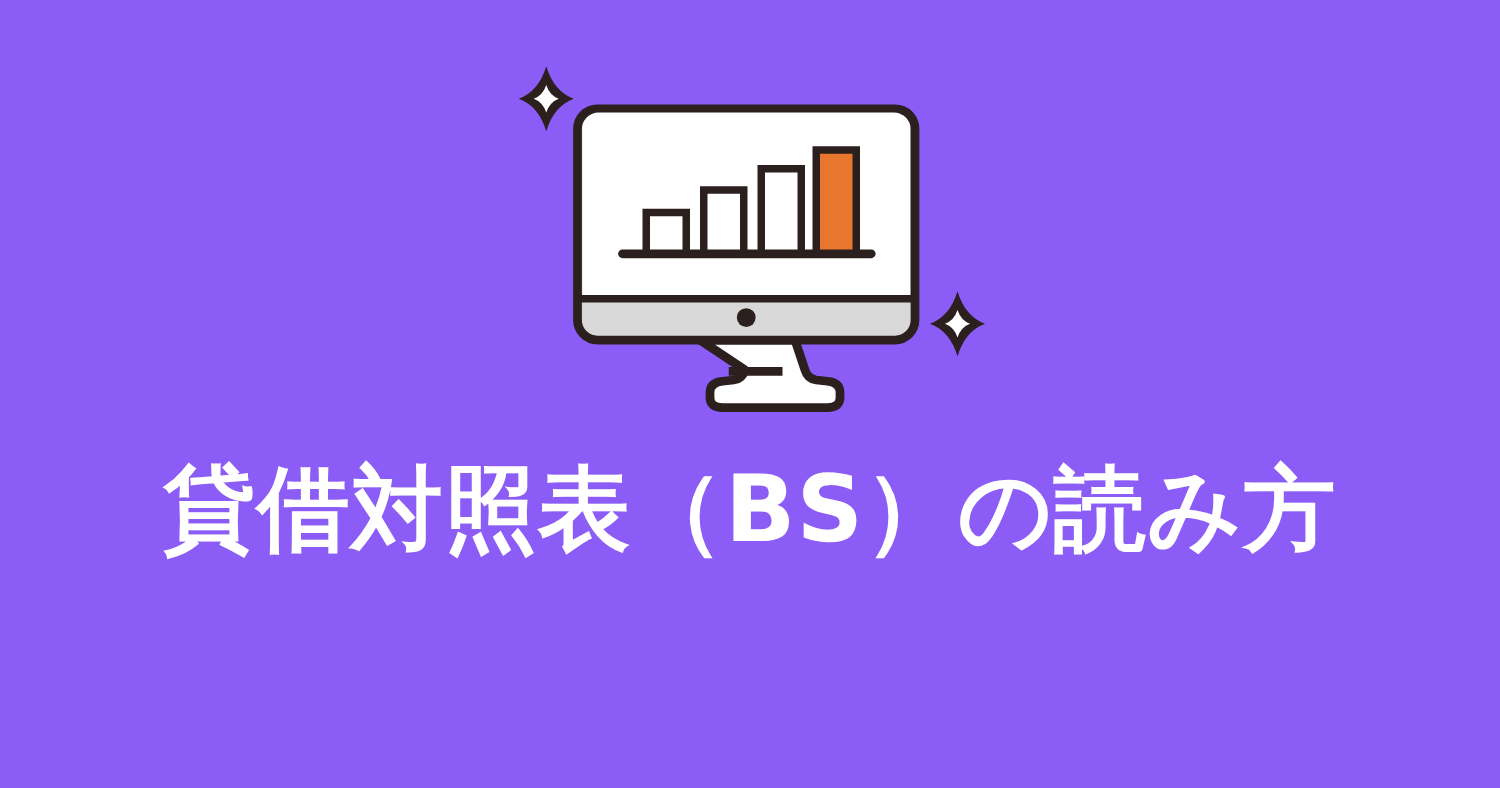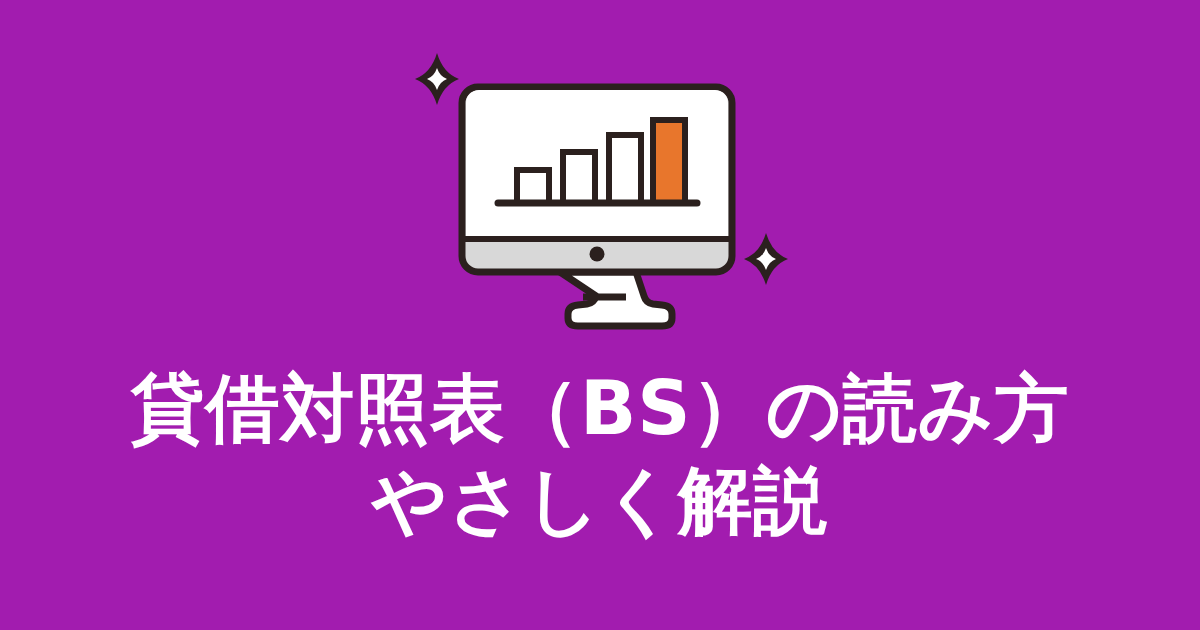--- a/index.html
+++ b/index.html
@@ -9,21 +9,21 @@
   body {
     width: 1200px;
     height: 630px;
     overflow: hidden;
     font-family: "Liberation Sans", sans-serif;
   }
   #banner {
     position: relative;
     width: 1200px;
     height: 630px;
-    background: #a21caf;
+    background: #8b5cf6;
     overflow: hidden;
   }
 
   
   #illustration {
     position: absolute;
     left: 0;
     top: 0;
     width: 1200px;
     height: 340px;
@@ -94,16 +94,15 @@
       <g>
         <path d="M766 233 q6 20 22 26 q-16 6 -22 26 q-6 -20 -22 -26 q16 -6 22 -26 Z" fill="#2b201e"></path>
         <path d="M766 248 q2.8 8.4 10 11 q-7.2 2.6 -10 11 q-2.8 -8.4 -10 -11 q7.2 -2.6 10 -11 Z" fill="#ffffff"></path>
       </g>
 
     </svg>
   </div>
 
   <div id="title-block">
     <span class="title-line title-line-1">貸借対照表（BS）の読み方</span>
-    <span class="title-line title-line-2">やさしく解説</span>
   </div>
 
 </div>
 
 </body></html>

